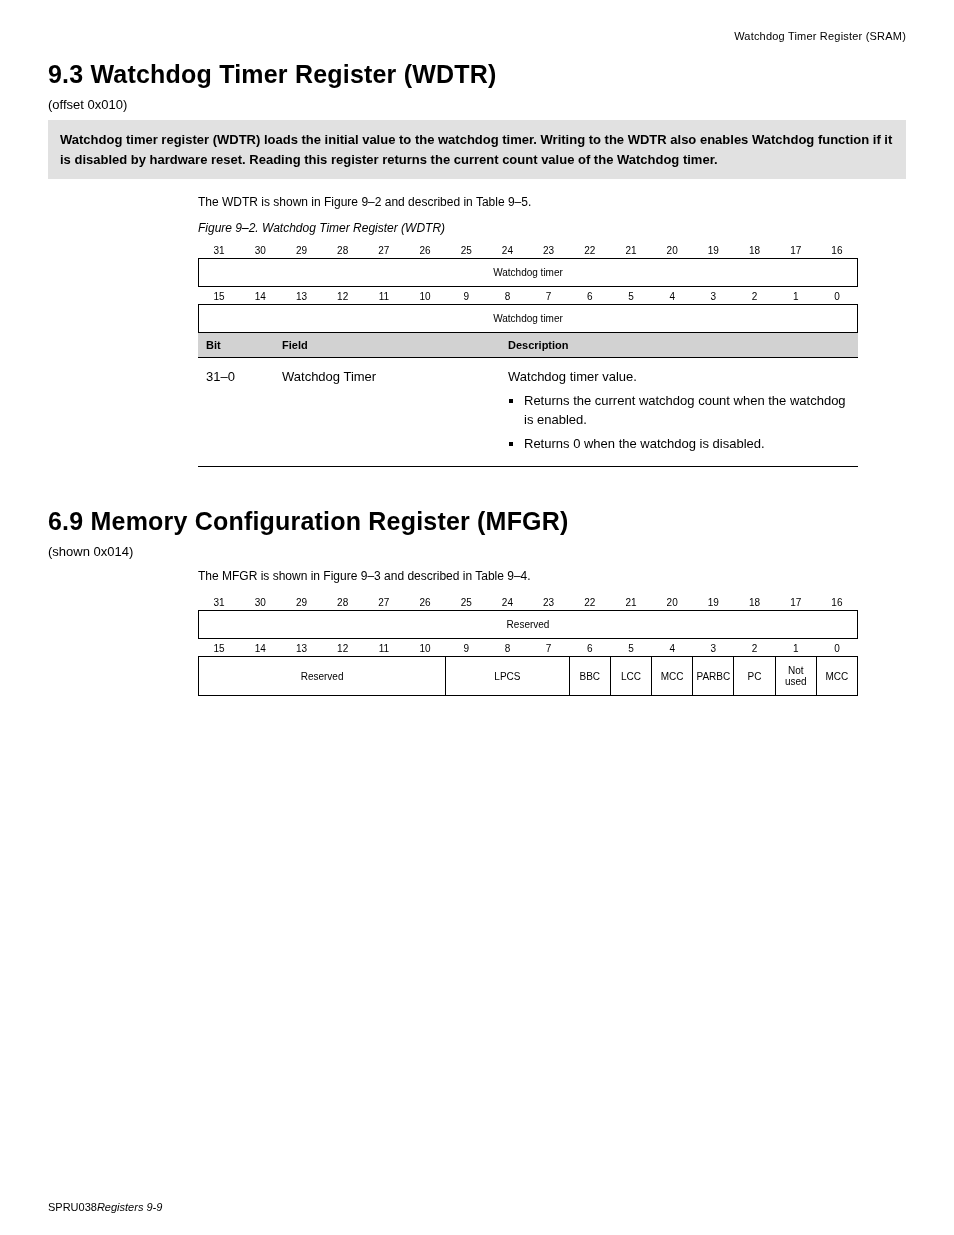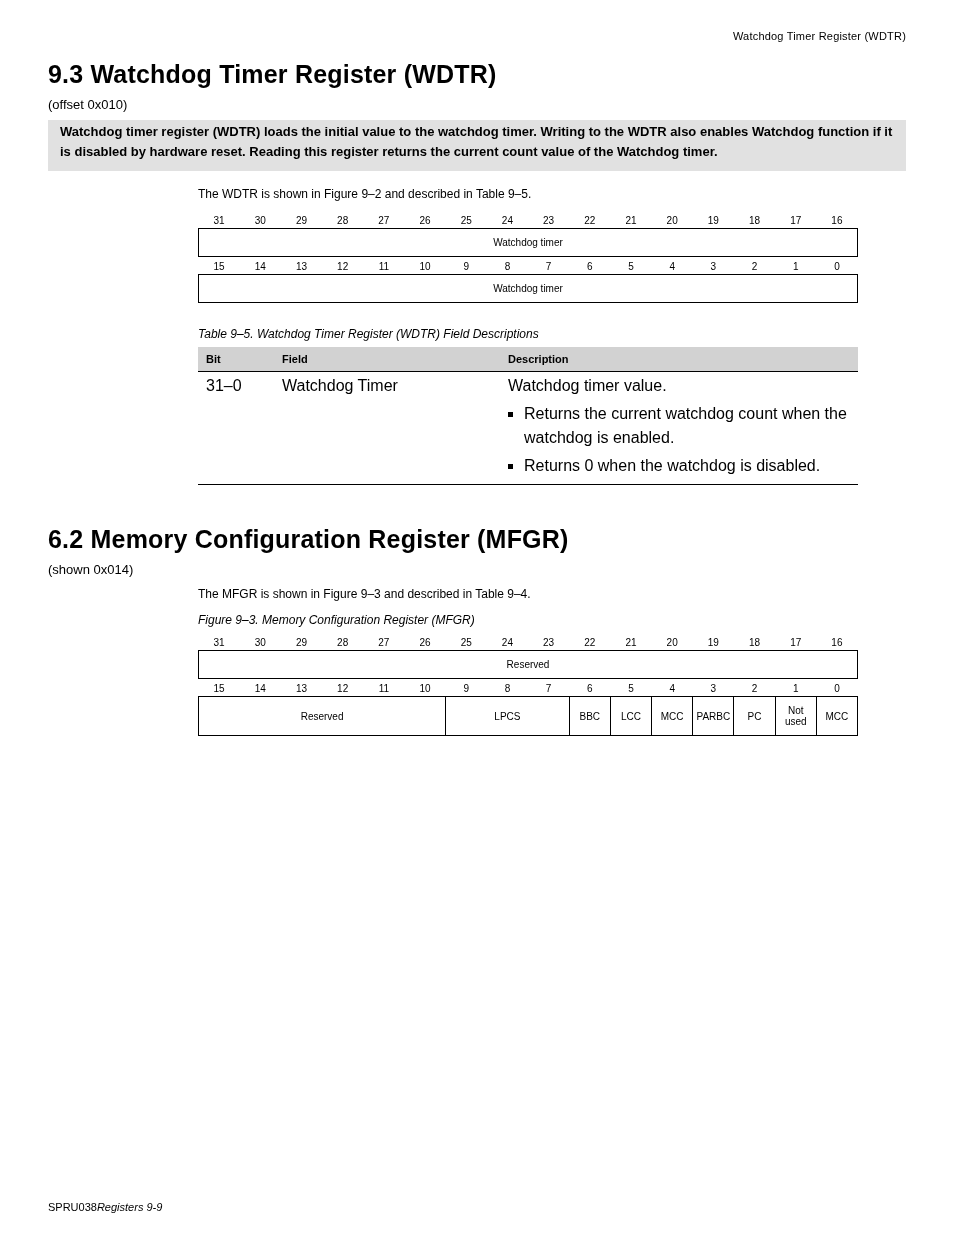--- a/index.html
+++ b/index.html
@@ -28,21 +28,21 @@
     font-weight: bold;
     margin: 18px 0 2px 0;
     letter-spacing: 0.2px;
   }
   .subtitle {
     font-size: 13px;
     margin: 8px 0 8px 0;
   }
   .graybox {
     background: #e1e1e1;
-    padding: 2px 12px 10px 12px;
+    padding: 10px 12px 10px 12px;
     margin: 0 0 14px 0;
   }
   .graybox p {
     font-size: 13px;
     margin: 0;
     line-height: 1.5;
     font-weight: bold;
   }
   .body-note {
     font-size: 12px;
@@ -89,22 +89,22 @@
   }
   table.field-table thead th {
     background: #d2d2d2;
     font-size: 11px;
     text-align: left;
     padding: 6px 8px;
     font-weight: bold;
     border-bottom: 1px solid #000;
   }
   table.field-table td {
-    font-size: 16px;
-    padding: 2px 8px;
+    font-size: 13px;
+    padding: 9px 8px;
     vertical-align: top;
     border-bottom: 1px solid #000;
     line-height: 1.5;
   }
   table.field-table td.col-bits { width: 60px; }
   table.field-table td.col-name { width: 210px; }
   ul.sq {
     list-style-type: square;
     padding-left: 16px;
     margin: 4px 0 0 0;
@@ -118,31 +118,34 @@
     display: flex;
     justify-content: flex-start;
     font-size: 11px;
   }
 </style>
 </head>
 <body>
 
 <div class="page">
   <div class="right-hdr">
-    <span>Watchdog Timer Register (WDTR)</span>
+    <span>Watchdog Timer Register (SRAM)</span>
   </div>
 
   <h2 class="section">9.3 Watchdog Timer Register (WDTR)</h2>
   <div class="subtitle">(offset 0x010)</div>
 
   <div class="graybox">
     <p>Watchdog timer register (WDTR) loads the initial value to the watchdog timer. Writing to the WDTR also enables Watchdog function if it is disabled by hardware reset. Reading this register returns the current count value of the Watchdog timer.</p>
   </div>
 
   <div class="body-note">The WDTR is shown in Figure 9–2 and described in Table 9–5.</div>
+  <div class="fig-caption">
+    <em>Figure 9–2. Watchdog Timer Register (WDTR)</em>
+  </div>
 
   <table class="bit-table">
     <tbody>
         <tr class="bit-header-row">
       <td>31</td>
       <td>30</td>
       <td>29</td>
       <td>28</td>
       <td>27</td>
       <td>26</td>
@@ -178,23 +181,20 @@
       <td>1</td>
       <td>0</td>
     </tr>
     <tr class="bit-field-row">
       <td colspan="16">Watchdog timer</td>
     </tr>
   </tbody>
     </table>
 
   <div class="field-table-wrap">
-    <div class="field-table-title">
-      <em>Table 9–5. Watchdog Timer Register (WDTR) Field Descriptions</em>
-    </div>
     <table class="field-table">
       <thead>
         <tr>
           <th>Bit</th>
           <th>Field</th>
           <th>Description</th>
         </tr>
       </thead>
       <tbody>
         <tr>
@@ -205,28 +205,25 @@
             <ul class="sq">
               <li>Returns the current watchdog count when the watchdog is enabled.</li>
               <li>Returns 0 when the watchdog is disabled.</li>
             </ul>
           </td>
         </tr>
       </tbody>
     </table>
   </div>
 
-  <h2 class="section" style="margin-top:40px">6.2 Memory Configuration Register (MFGR)</h2>
+  <h2 class="section" style="margin-top:40px">6.9 Memory Configuration Register (MFGR)</h2>
   <div class="subtitle">(shown 0x014)</div>
 
 
   <div class="body-note">The MFGR is shown in Figure 9–3 and described in Table 9–4.</div>
-  <div class="fig-caption">
-    <em>Figure 9–3. Memory Configuration Register (MFGR)</em>
-  </div>
 
   <table class="bit-table">
     <tbody>
         <tr class="bit-header-row">
       <td>31</td>
       <td>30</td>
       <td>29</td>
       <td>28</td>
       <td>27</td>
       <td>26</td>

